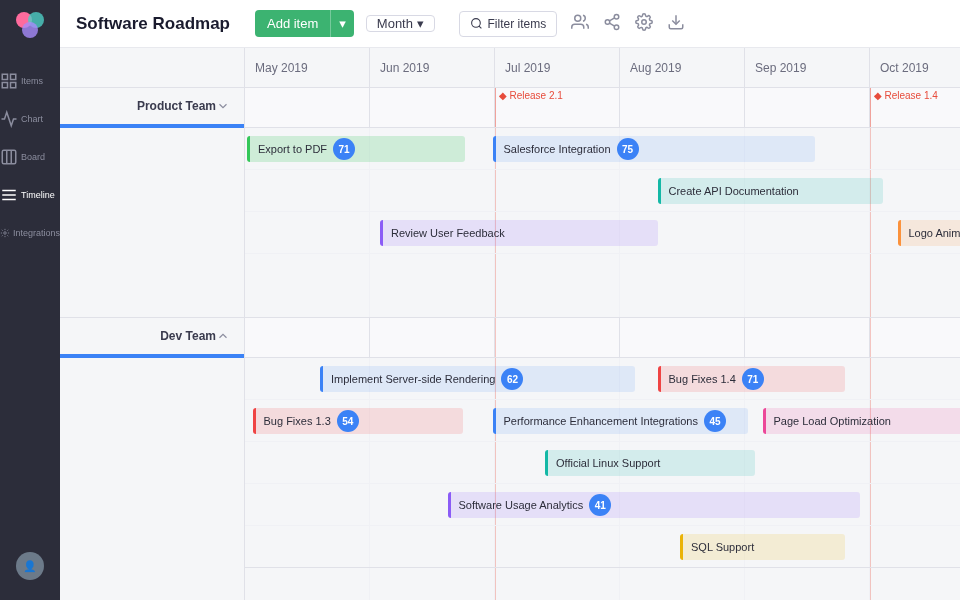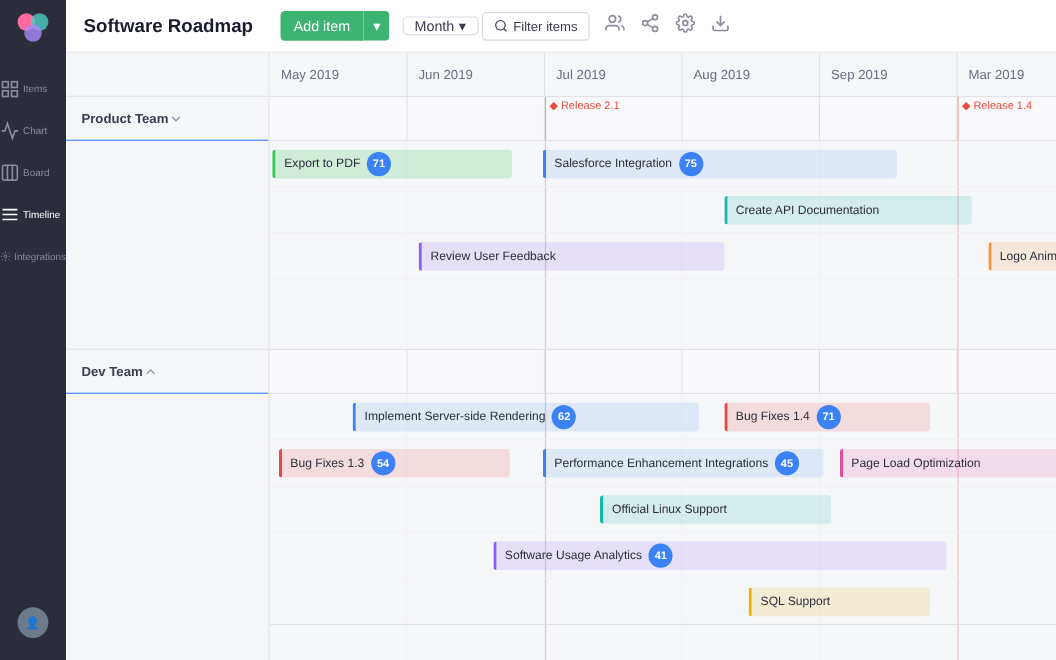--- a/index.html
+++ b/index.html
@@ -62,21 +62,21 @@
       background: #3cb371;
       color: white; border: none; border-radius: 0 4px 4px 0;
       padding: 6px 8px; font-size: 13px; cursor: pointer;
       border-left: 1px solid rgba(255,255,255,0.3);
     }
     .btn-group { display: flex; margin-right: 12px; }
     .month-selector {
       display: flex; align-items: center; gap: 4px;
       border: 1px solid #d8d9e4; border-radius: 4px;
       padding: 0 10px; font-size: 13px; cursor: pointer;
-      color: #3a3b4e; background: white; margin-right: 3px;
+      color: #3a3b4e; background: white; margin-right: 24px;
     }
     .toggle-wrap { display: flex; align-items: center; gap: 6px; margin-right: auto; }
     .toggle {
       width: 34px; height: 18px; background: #ccc; border-radius: 9px;
       position: relative; cursor: pointer;
     }
     .toggle-knob {
       width: 14px; height: 14px; background: white; border-radius: 50%;
       position: absolute; top: 2px; left: 2px;
     }
@@ -97,24 +97,24 @@
     .labels-col {
       width: 185px;
       flex-shrink: 0;
       background: #f5f6f8;
       border-right: 1px solid #e0e1e8;
       z-index: 2;
     }
     .labels-header { height: 40px; background: #f5f6f8; border-bottom: 1px solid #e0e1e8; }
 
     .group-label {
-      display: flex; align-items: center; justify-content: flex-start;
+      display: flex; align-items: center; justify-content: flex-end;
       padding: 0 14px;
       font-size: 12px; font-weight: 600; color: #3a3b4e;
-      border-bottom: 1px solid #3b82f6;
+      border-bottom: 4px solid #3b82f6;
       cursor: pointer;
     }
     .group-label svg { width: 14px; height: 14px; color: #8b8d9e; }
 
     
     .gantt-scroll { flex: 1; overflow-x: auto; overflow-y: auto; }
     .gantt-inner { min-width: 750px; position: relative; }
 
     
     .months-row {
@@ -334,21 +334,21 @@
           <div class="month-cell">
               <span>Jul 2019</span>
             </div>
           <div class="month-cell">
               <span>Aug 2019</span>
             </div>
           <div class="month-cell">
               <span>Sep 2019</span>
             </div>
           <div class="month-cell">
-              <span>Mar 2019</span>
+              <span>Oct 2019</span>
             </div>
         </div>
 
         <div class="gantt-section" style="position:relative;">
 
           <div class="gantt-group-header">
             <div class="gantt-group-header-cell"></div>
             <div class="gantt-group-header-cell"></div>
             <div class="gantt-group-header-cell" style="position:relative;">
               <div class="vline" style="position:absolute;left:0;top:0;bottom:0;width:1px;background:rgba(231,76,60,0.5);"></div>

